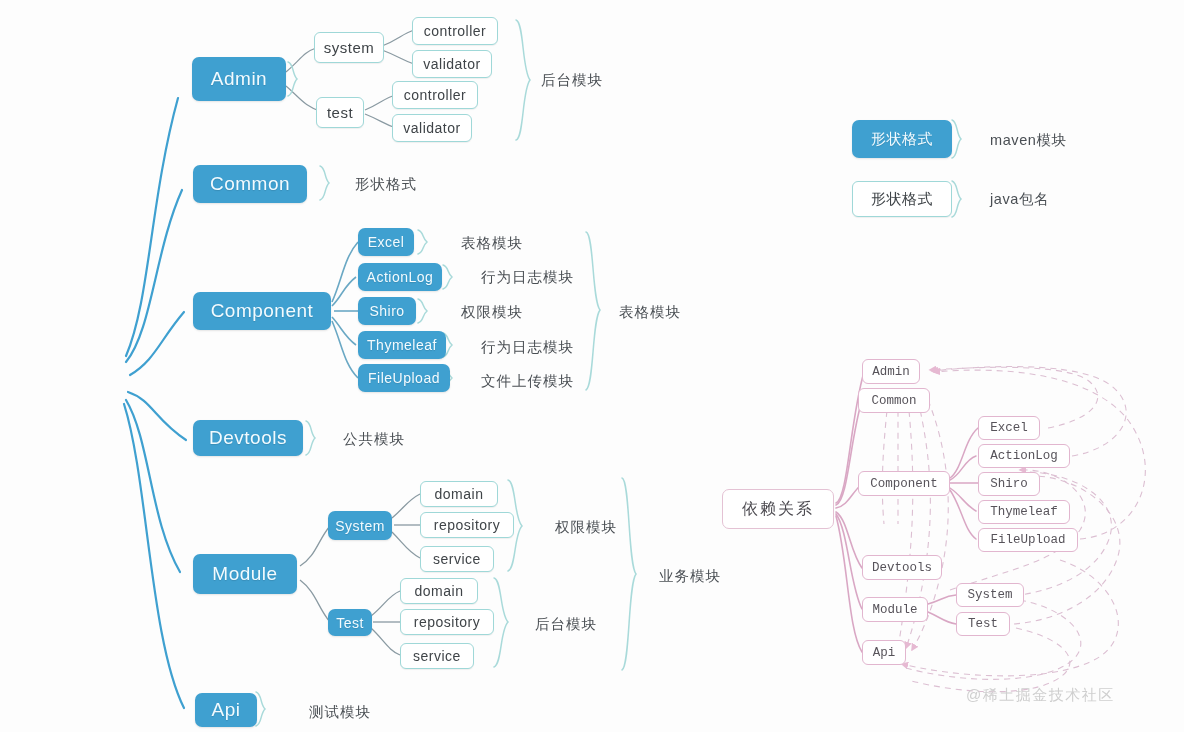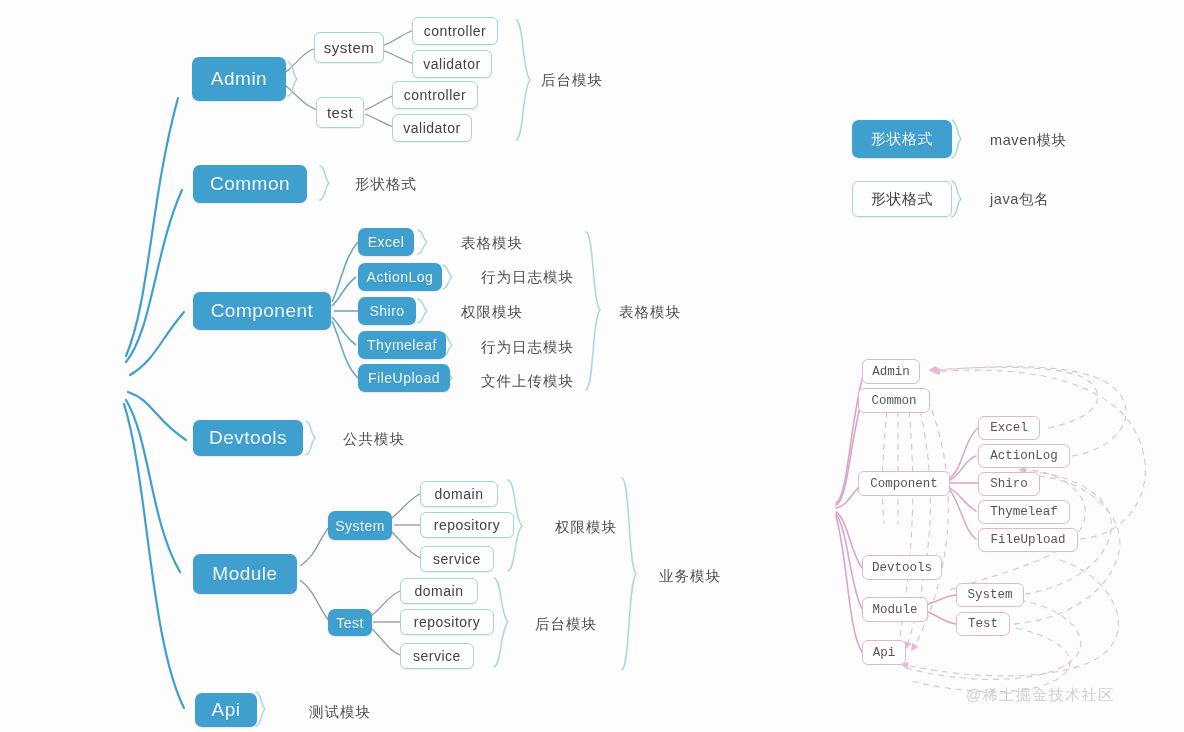--- a/index.html
+++ b/index.html
@@ -255,20 +255,21 @@
 
   <div class="node blue lvl1" style="left:195px;top:693px;width:62px;height:34px;">Api</div>
   <div class="anno cn" style="left:296px;top:703px;">测试模块</div>
 
   <div class="node blue" style="left:852px;top:120px;width:100px;height:38px;font-size:15px;">形状格式</div>
   <div class="legend-label" style="left:990px;top:131px;">maven模块</div>
 
   <div class="node white" style="left:852px;top:181px;width:100px;height:36px;font-size:15px;">形状格式</div>
   <div class="legend-label" style="left:990px;top:190px;">java包名</div>
 
+  <div class="node" id="dep-title">依赖关系</div>
 
   <div class="node pink dep" style="left:862px;top:359px;width:58px;height:25px;">Admin</div>
   <div class="node pink dep" style="left:858px;top:388px;width:72px;height:25px;">Common</div>
   <div class="node pink dep" style="left:858px;top:471px;width:92px;height:25px;">Component</div>
 
   <div class="node pink dep" style="left:978px;top:416px;width:62px;height:24px;">Excel</div>
   <div class="node pink dep" style="left:978px;top:444px;width:92px;height:24px;">ActionLog</div>
   <div class="node pink dep" style="left:978px;top:472px;width:62px;height:24px;">Shiro</div>
   <div class="node pink dep" style="left:978px;top:500px;width:92px;height:24px;">Thymeleaf</div>
   <div class="node pink dep" style="left:978px;top:528px;width:100px;height:24px;">FileUpload</div>

